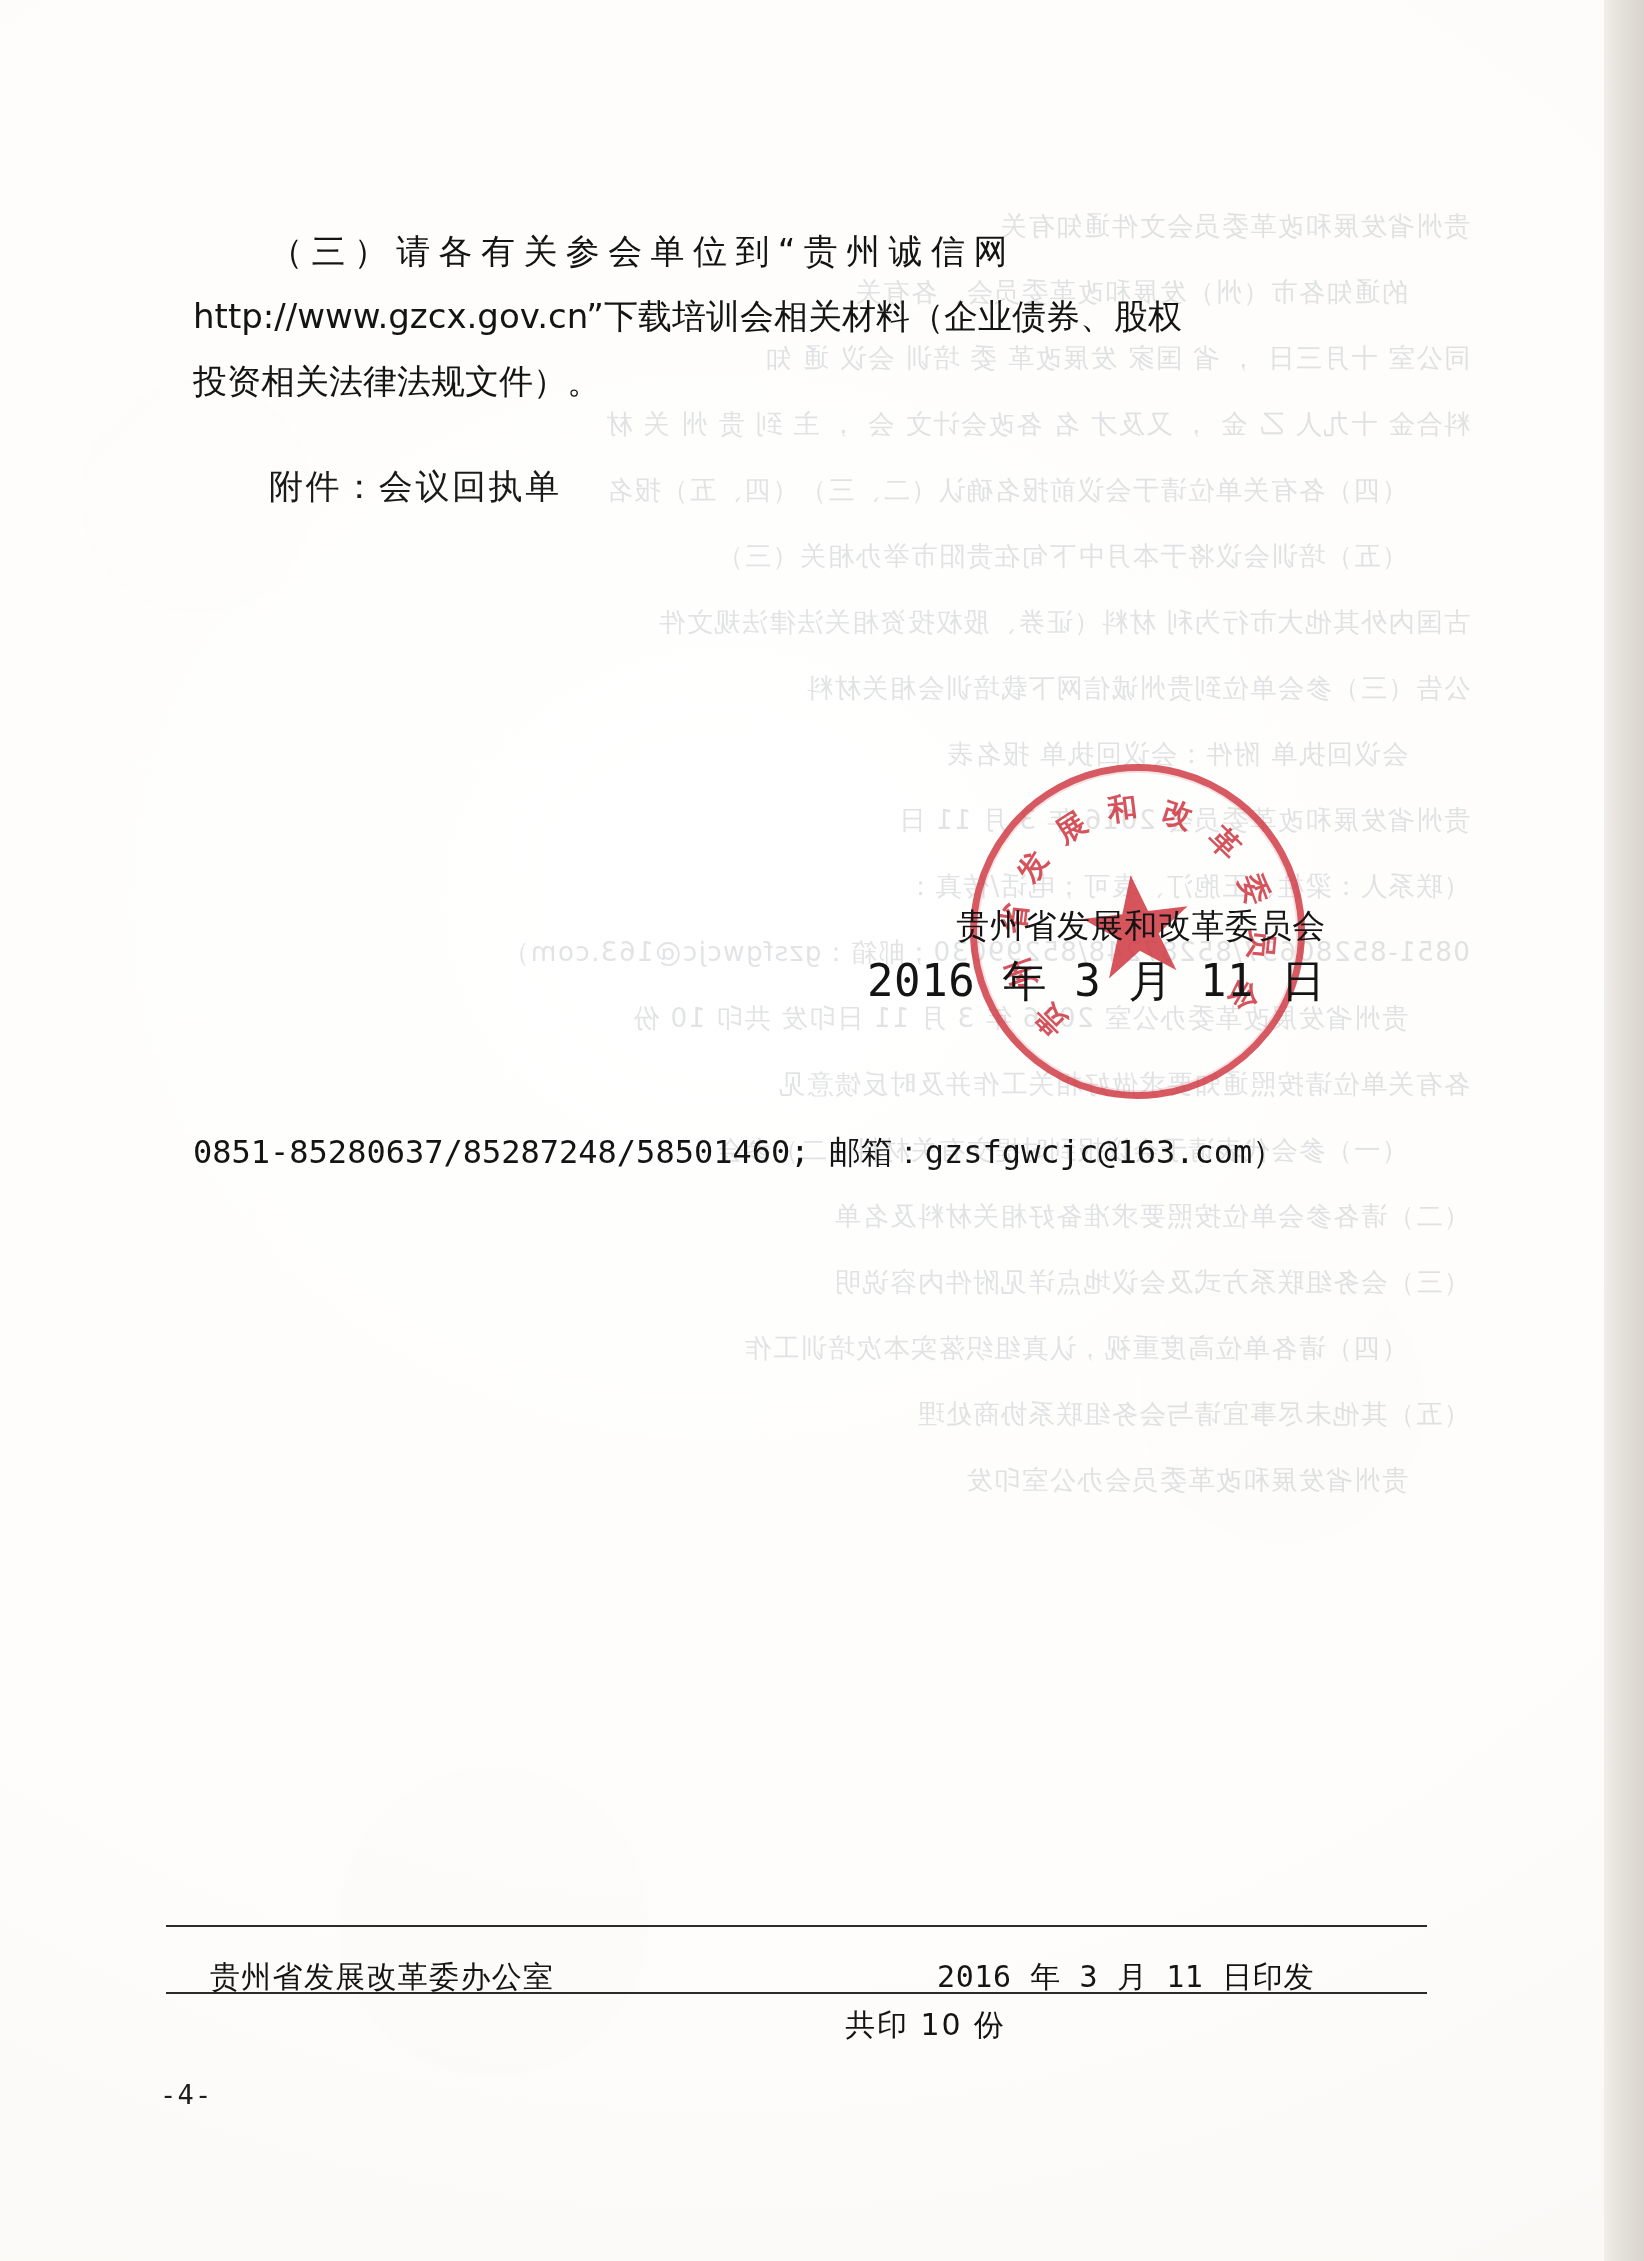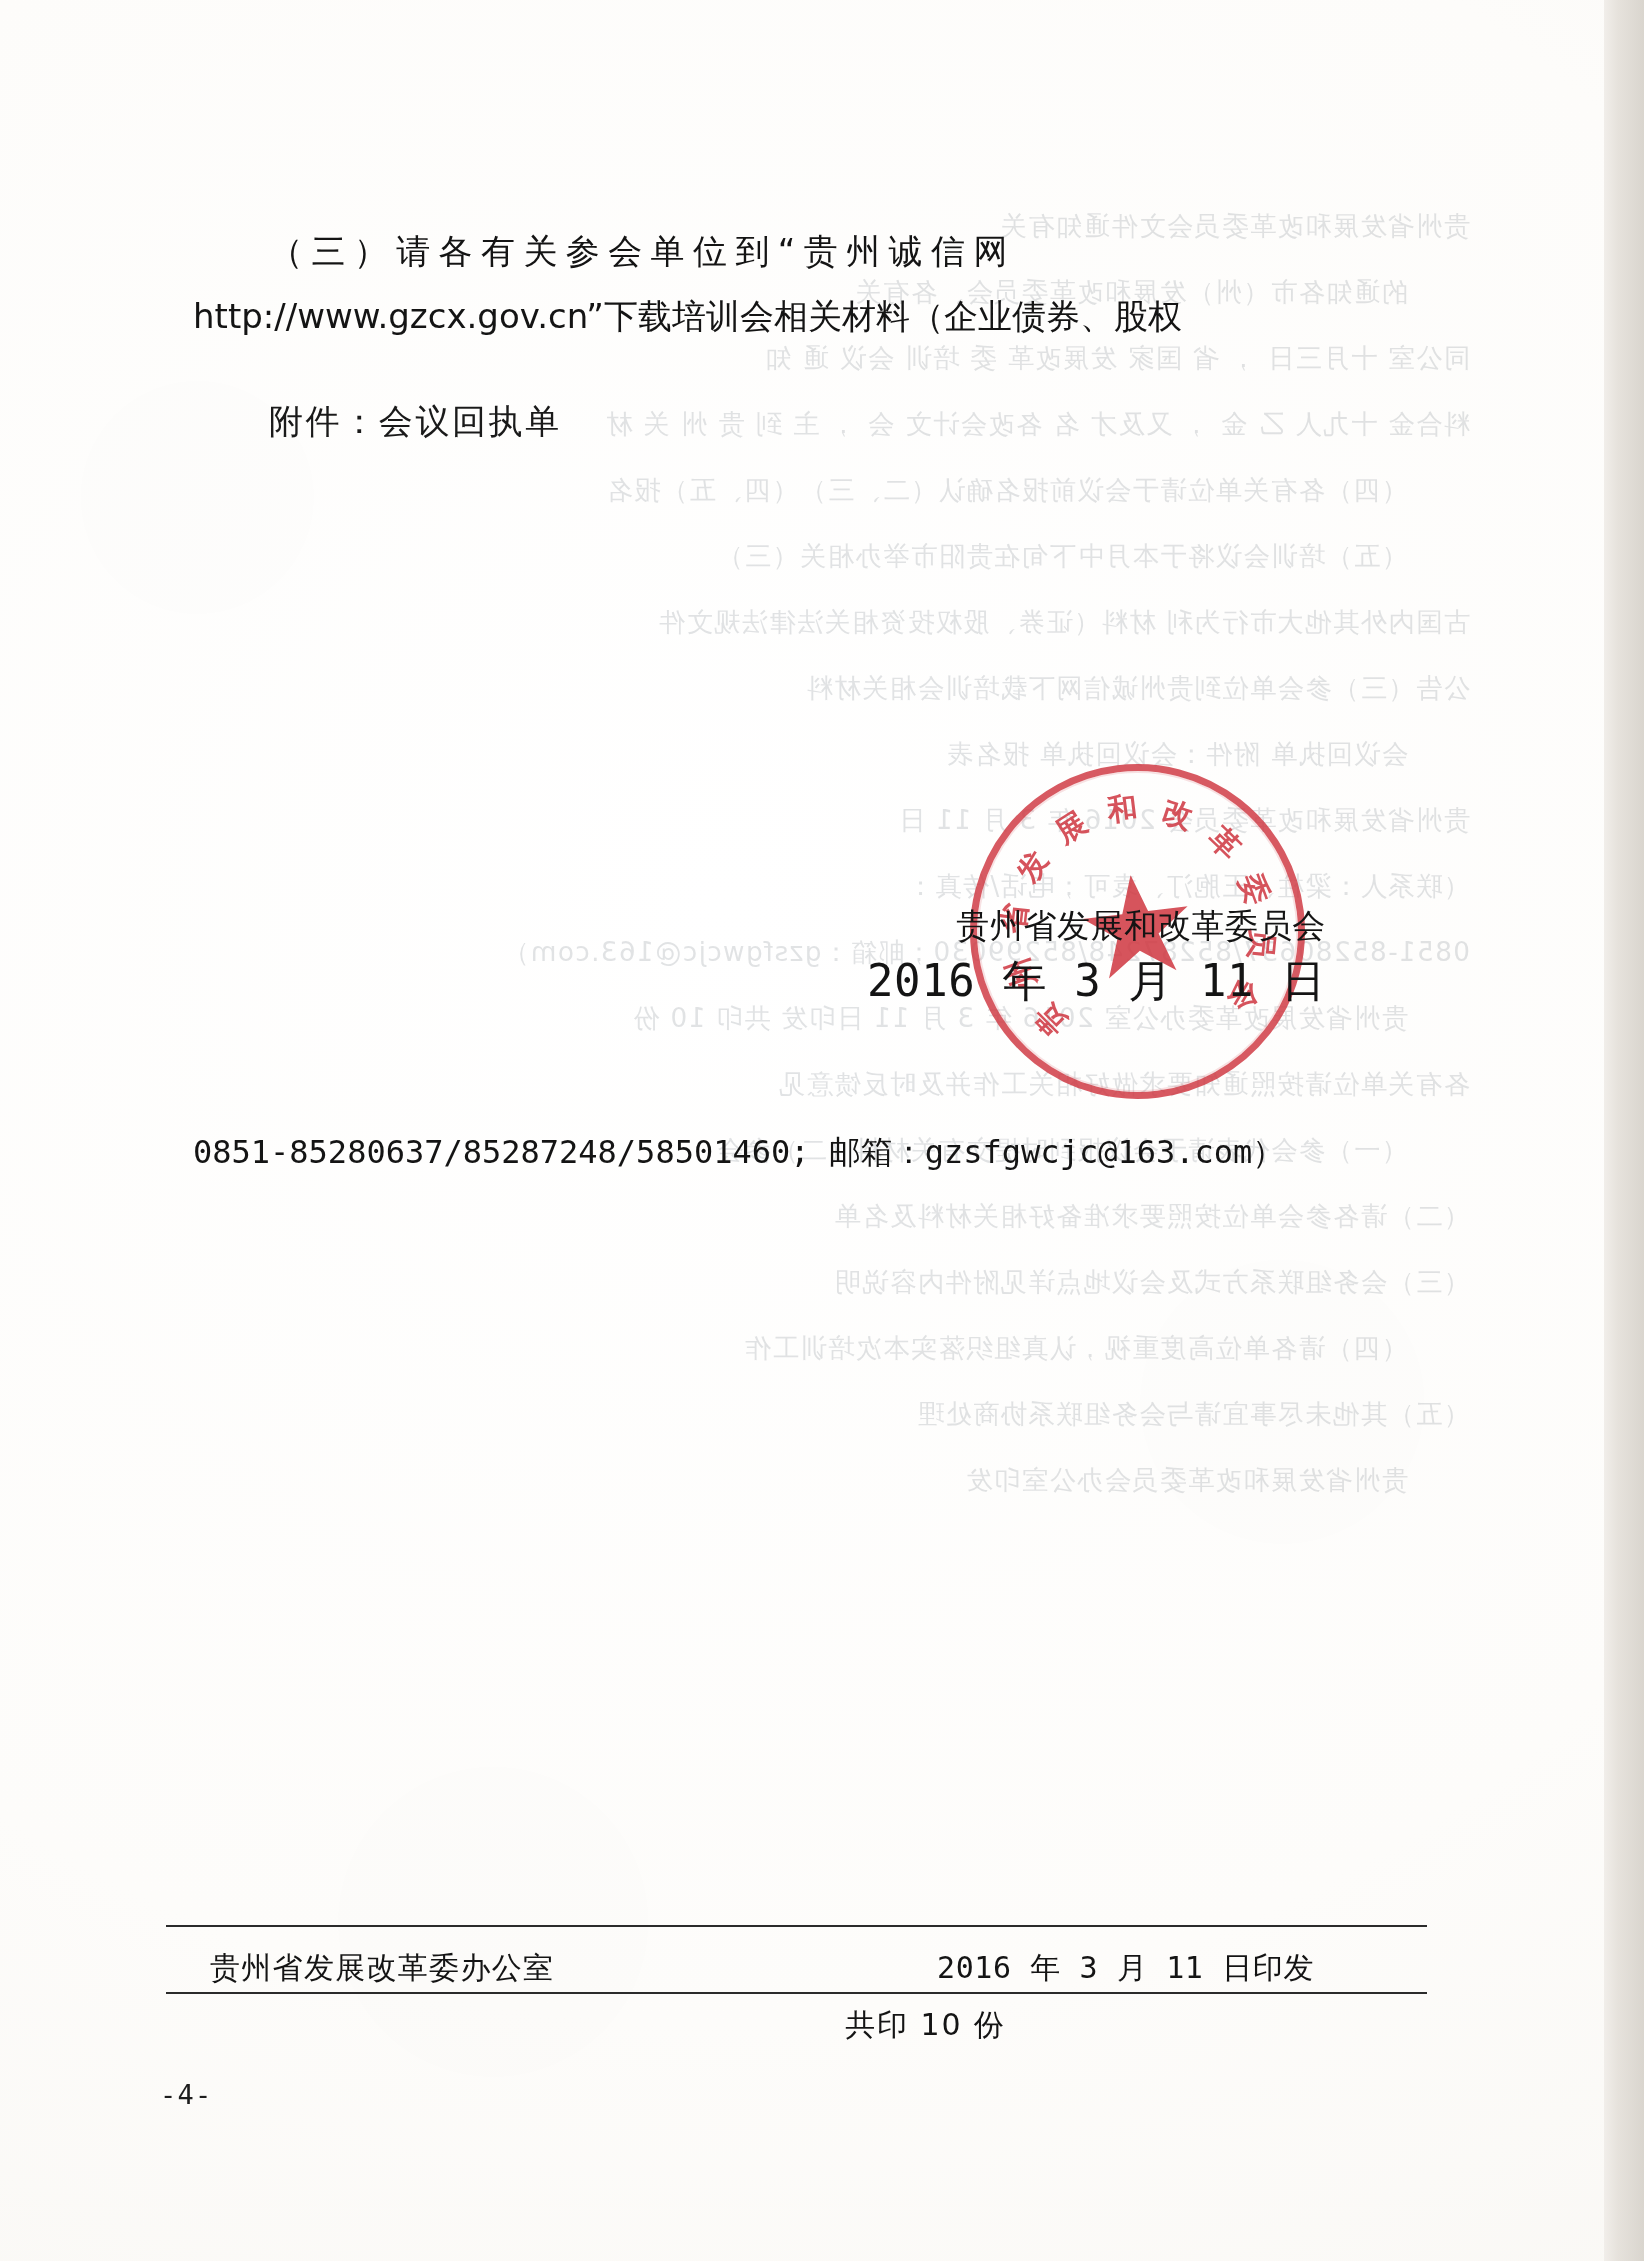--- a/index.html
+++ b/index.html
@@ -205,21 +205,21 @@
     top: 0;
     width: 1261px;
     height: 1.9px;
     background: #2b2b2b;
   }
   .footer-row {
     position: relative;
     display: flex;
     justify-content: space-between;
     align-items: baseline;
-    padding-top: 16px;
+    padding-top: 25px;
     text-align: center;
   }
   .footer-left {
     font-size: 30px;
     line-height: 54px;
     letter-spacing: 1.3px;
     color: #141414;
     padding-left: 44px;
     font-family: "DejaVu Sans", sans-serif;
   }
@@ -290,20 +290,21 @@
     <p>（三）会务组联系方式及会议地点详见附件内容说明</p>
     <p class="bleed-indent">（四）请各单位高度重视，认真组织落实本次培训工作</p>
     <p>（五）其他未尽事宜请与会务组联系协商处理</p>
     <p class="bleed-indent">贵州省发展和改革委员会办公室印发</p>
   </div>
 
   <div class="doc-body">
     <div class="para p1">
       <span class="l1">（三）请各有关参会单位到“贵州诚信网</span>
       <span class="l2">http://www.gzcx.gov.cn”下载培训会相关材料（企业债券、股权</span>
+      <span class="l3">投资相关法律法规文件）。</span>
     </div>
     <div class="attachment">附件：会议回执单</div>
   </div>
 
   <div class="seal">
     <div class="seal-ring"></div>
     <div class="seal-star"></div>
     <div class="seal-text" id="seal-arc">
         <span style="transform: rotate(-128deg) translate(0px, -126px) rotate(0deg) translate(-15px, -18px);">贵</span>
         <span style="transform: rotate(-102.4deg) translate(0px, -126px) rotate(0deg) translate(-15px, -18px);">州</span>

